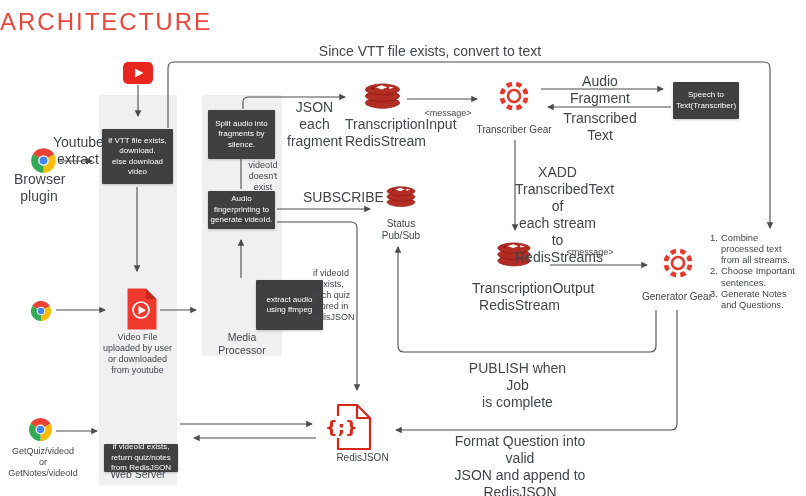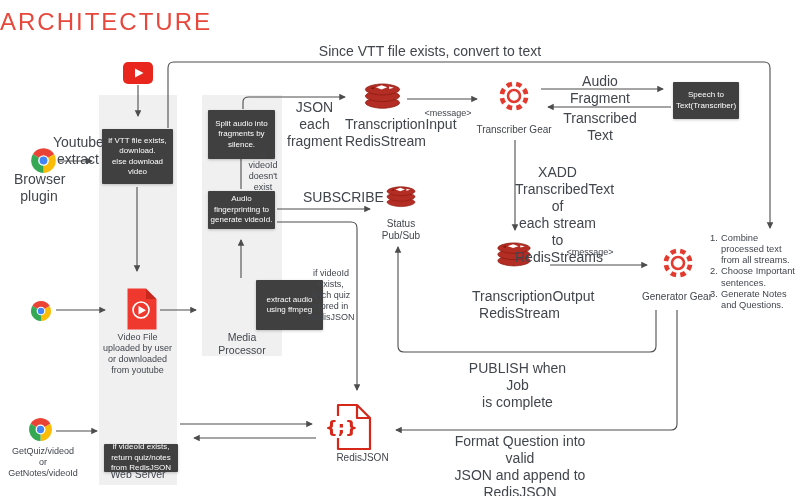--- a/index.html
+++ b/index.html
@@ -230,21 +230,21 @@
 each stream to
 RedisStreams</div>
   <div class="lbl" style="left:303px; top:189px; width:55px;">SUBSCRIBE</div>
   <div class="lbl md" style="left:376px; top:218px; width:50px; font-size:10px;">Status
 Pub/Sub</div>
   <div class="lbl sm" style="left:305px; top:268px; width:52px;">if videoId
 exists,
 fetch quiz
 stored in
 RedisJSON</div>
-  <div class="lbl" style="left:472px; top:280px; width:95px;margin-top:8px;">TranscriptionOutput
+  <div class="lbl" style="left:472px; top:280px; width:95px;">TranscriptionOutput
 RedisStream</div>
   <div class="lbl sm" style="left:562px; top:247px; width:56px;">&lt;message&gt;</div>
   <div class="lbl md" style="left:637px; top:291px; width:80px; font-size:10px;">Generator Gear</div>
   <div class="lbl" style="left:460px; top:360px; width:115px;">PUBLISH when Job
 is complete</div>
   <div class="lbl" style="left:440px; top:433px; width:160px;">Format Question into valid
 JSON and append to RedisJSON</div>
   <div class="lbl md" style="left:330px; top:452px; width:65px; font-size:10px;">RedisJSON</div>
 
   <div class="notes">

